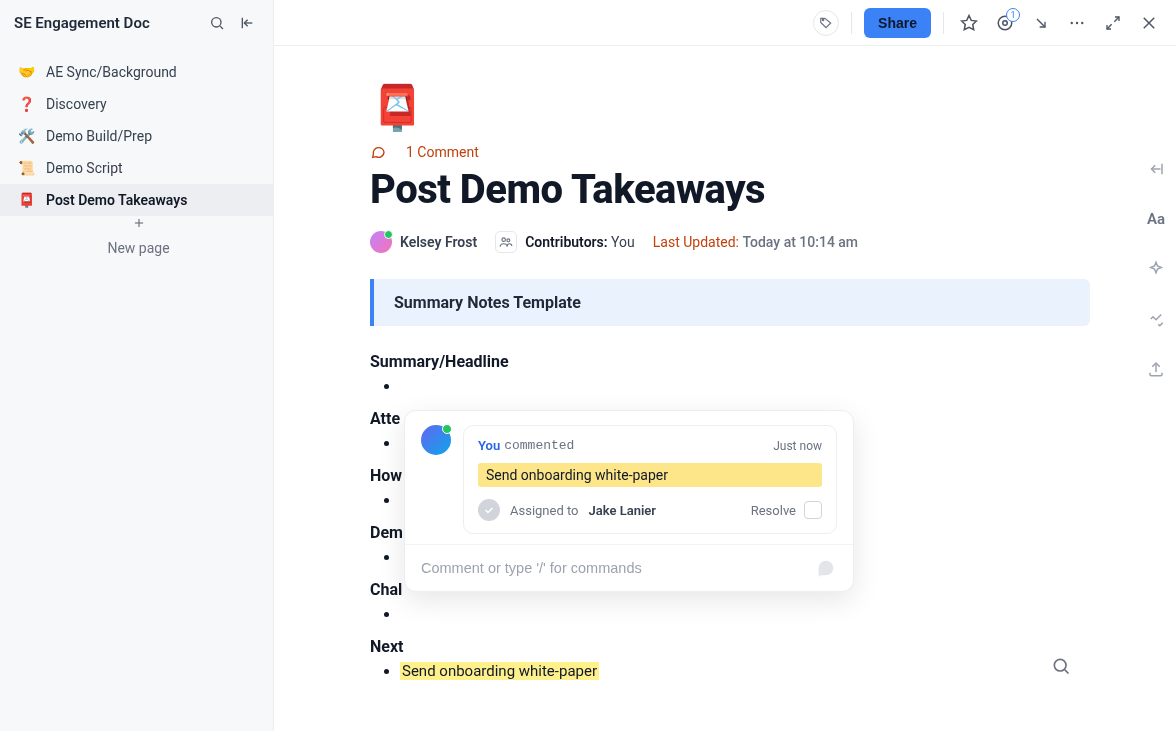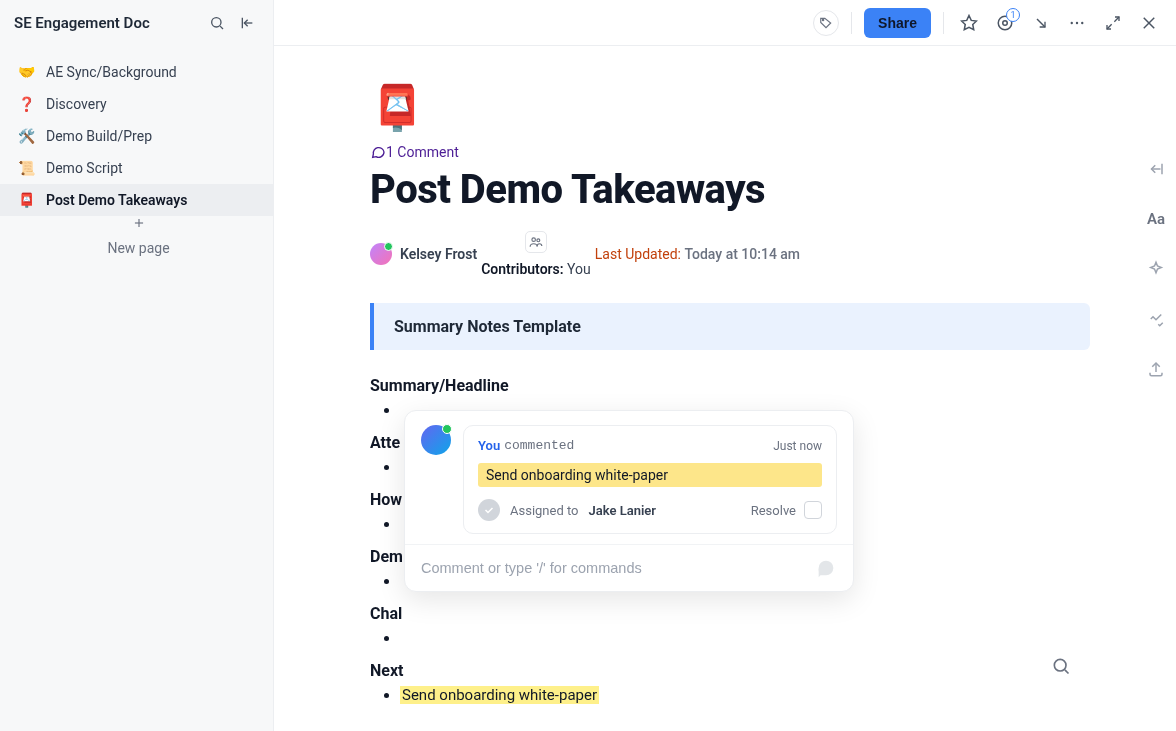--- a/index.html
+++ b/index.html
@@ -57,27 +57,27 @@
   .rail-aa { font-size:15px; font-weight:600; color:#6b7280; }
 
   
   .main {
     position:absolute; left:274px; top:46px; right:40px; bottom:0;
     overflow:hidden; padding: 40px 0 0 0;
   }
   .doc { width: 720px; margin-left: 96px; position:relative; }
   .doc-emoji { font-size: 44px; line-height:1; margin-bottom: 14px; }
   .doc-emoji .mailbox { display:inline-block; }
-  .comment-count { display:flex; align-items:flex-start; gap:0; color:#4c1d95; font-size:14px; margin-bottom: 6px; }
+  .comment-count { display:flex; align-items:flex-start; gap:20px; color:#c2410c; font-size:14px; margin-bottom: 6px; }
   .doc-title { font-size: 40px; font-weight: 800; letter-spacing:-0.5px; margin-bottom: 18px; }
-  .meta-row { display:flex; align-items:center; gap:4px; font-size:14px; color:#374151; margin-bottom: 26px; flex-wrap:wrap; }
+  .meta-row { display:flex; align-items:center; gap:18px; font-size:14px; color:#374151; margin-bottom: 26px; flex-wrap:wrap; }
   .meta-author { display:flex; align-items:center; gap:8px; }
   .avatar-sm { width:22px; height:22px; border-radius:50%; background:linear-gradient(135deg,#c084fc,#f472b6); position:relative; }
   .avatar-sm::after { content:''; position:absolute; right:-1px; top:-1px; width:7px; height:7px; background:#22c55e; border:1.5px solid #fff; border-radius:50%; }
-  .meta-contrib { display:flex; align-items:center; gap:8px;flex-direction:column; }
+  .meta-contrib { display:flex; align-items:center; gap:8px; }
   .contrib-ico { width:22px; height:22px; border:1px solid #e5e7eb; border-radius:5px; display:flex; align-items:center; justify-content:center; color:#6b7280; }
   .contrib-label { font-weight:600; color:#111827; }
   .meta-updated { color:#c2410c; }
   .meta-updated-val { color:#6b7280; font-weight:500; }
 
   .callout {
     border-left: 4px solid #3b82f6; background:#eaf2fe; border-radius: 0 6px 6px 0;
     padding: 14px 20px; font-weight:700; font-size:16px; color:#1f2937; margin-bottom: 26px;
   }
 

